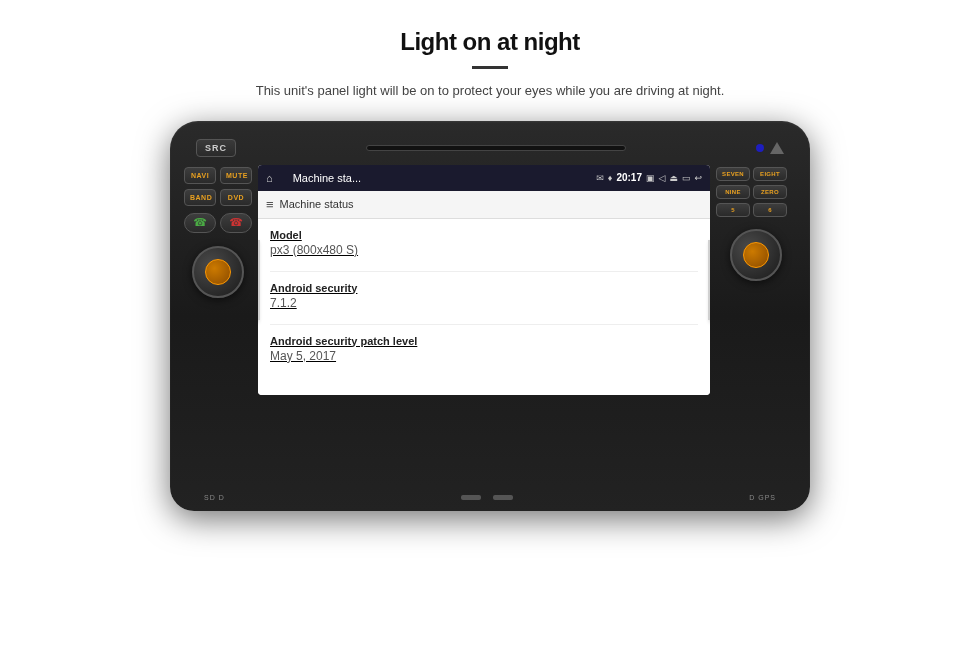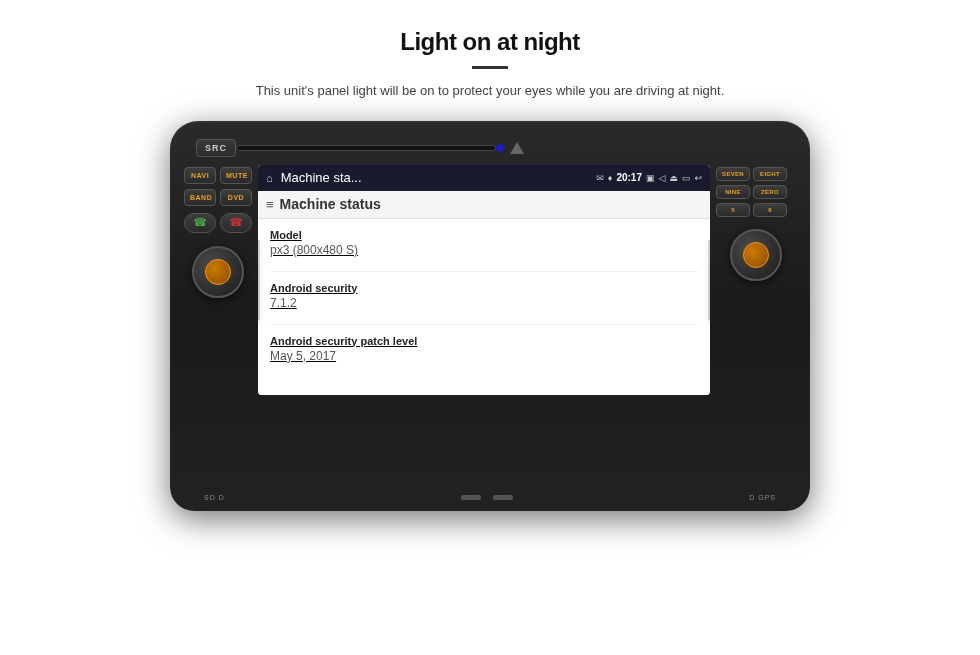--- a/index.html
+++ b/index.html
@@ -56,20 +56,21 @@
       display: flex;
       flex-direction: column;
       align-items: center;
       padding: 14px 14px 10px;
     }
 
     
     .stereo-top-bar {
       width: 100%;
       display: flex;
+      justify-content: space-between;
       align-items: center;
       padding: 0 12px;
       margin-bottom: 4px;
       height: 26px;
     }
 
     .src-button {
       background: linear-gradient(180deg, #3a3a3a, #2a2a2a);
       border: 1px solid #555;
       border-radius: 4px;
@@ -259,23 +260,23 @@
       flex-shrink: 0;
     }
 
     .status-home {
       color: #ccc;
       font-size: 11px;
     }
 
     .status-app-name {
       color: #fff;
-      font-size: 13px;
+      font-size: 11px;
       flex: 1;
-      margin-left: 4px;
+      margin-left: 16px;
     }
 
     .status-icons {
       display: flex;
       align-items: center;
       gap: 4px;
     }
 
     .status-time {
       color: #fff;
@@ -298,23 +299,23 @@
       border-bottom: 1px solid #ddd;
       flex-shrink: 0;
     }
 
     .toolbar-menu-icon {
       color: #555;
       font-size: 13px;
     }
 
     .toolbar-title {
-      font-size: 14px;
+      font-size: 11px;
       color: #333;
-      font-weight: 700;
+      font-weight: 400;
     }
 
     .android-content {
       flex: 1;
       background: #fff;
       padding: 10px 12px;
       overflow: hidden;
       text-decoration: underline;
     }
 

